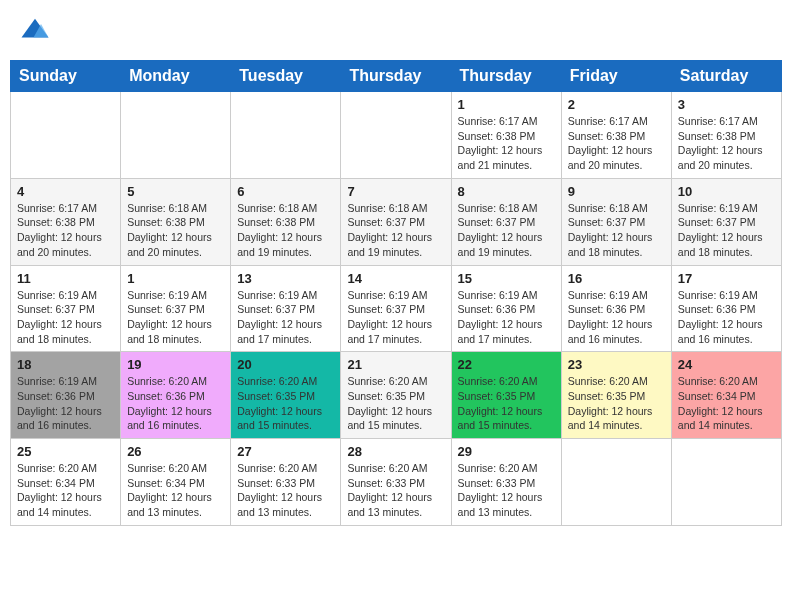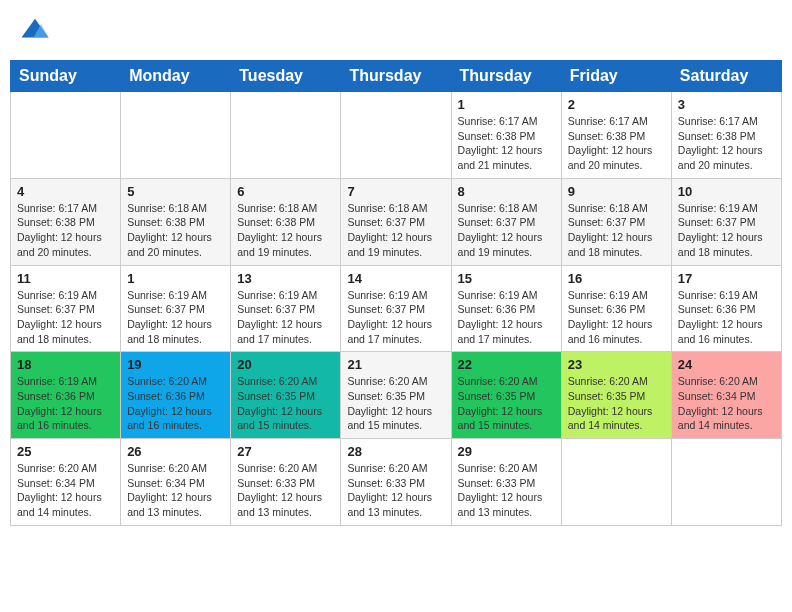--- a/index.html
+++ b/index.html
@@ -204,41 +204,41 @@
         <td>
           <span class="day-number">16</span>
           <div class="day-info">Sunrise: 6:19 AM<br>Sunset: 6:36 PM<br>Daylight: 12 hours and 16 minutes.</div>
         </td>
         <td>
           <span class="day-number">17</span>
           <div class="day-info">Sunrise: 6:19 AM<br>Sunset: 6:36 PM<br>Daylight: 12 hours and 16 minutes.</div>
         </td>
       </tr>
       <tr>
-        <td style="background: #22c55e;">
+        <td style="background: #a3a3a3;">
           <span class="day-number">18</span>
           <div class="day-info">Sunrise: 6:19 AM<br>Sunset: 6:36 PM<br>Daylight: 12 hours and 16 minutes.</div>
         </td>
-        <td style="background: #0ea5e9;">
+        <td style="background: #f0abfc;">
           <span class="day-number">19</span>
           <div class="day-info">Sunrise: 6:20 AM<br>Sunset: 6:36 PM<br>Daylight: 12 hours and 16 minutes.</div>
         </td>
         <td style="background: #14b8a6; margin-top: 16px;">
           <span class="day-number">20</span>
           <div class="day-info">Sunrise: 6:20 AM<br>Sunset: 6:35 PM<br>Daylight: 12 hours and 15 minutes.</div>
         </td>
         <td style="background: rgb(245, 245, 245); margin-top: 24px;">
           <span class="day-number">21</span>
           <div class="day-info">Sunrise: 6:20 AM<br>Sunset: 6:35 PM<br>Daylight: 12 hours and 15 minutes.</div>
         </td>
         <td style="background: #22c55e;">
           <span class="day-number">22</span>
           <div class="day-info">Sunrise: 6:20 AM<br>Sunset: 6:35 PM<br>Daylight: 12 hours and 15 minutes.</div>
         </td>
-        <td style="background: #bef264;">
+        <td style="background: #fef9c3;">
           <span class="day-number">23</span>
           <div class="day-info">Sunrise: 6:20 AM<br>Sunset: 6:35 PM<br>Daylight: 12 hours and 14 minutes.</div>
         </td>
         <td style="background: #fca5a5;">
           <span class="day-number">24</span>
           <div class="day-info">Sunrise: 6:20 AM<br>Sunset: 6:34 PM<br>Daylight: 12 hours and 14 minutes.</div>
         </td>
       </tr>
       <tr>
         <td>

